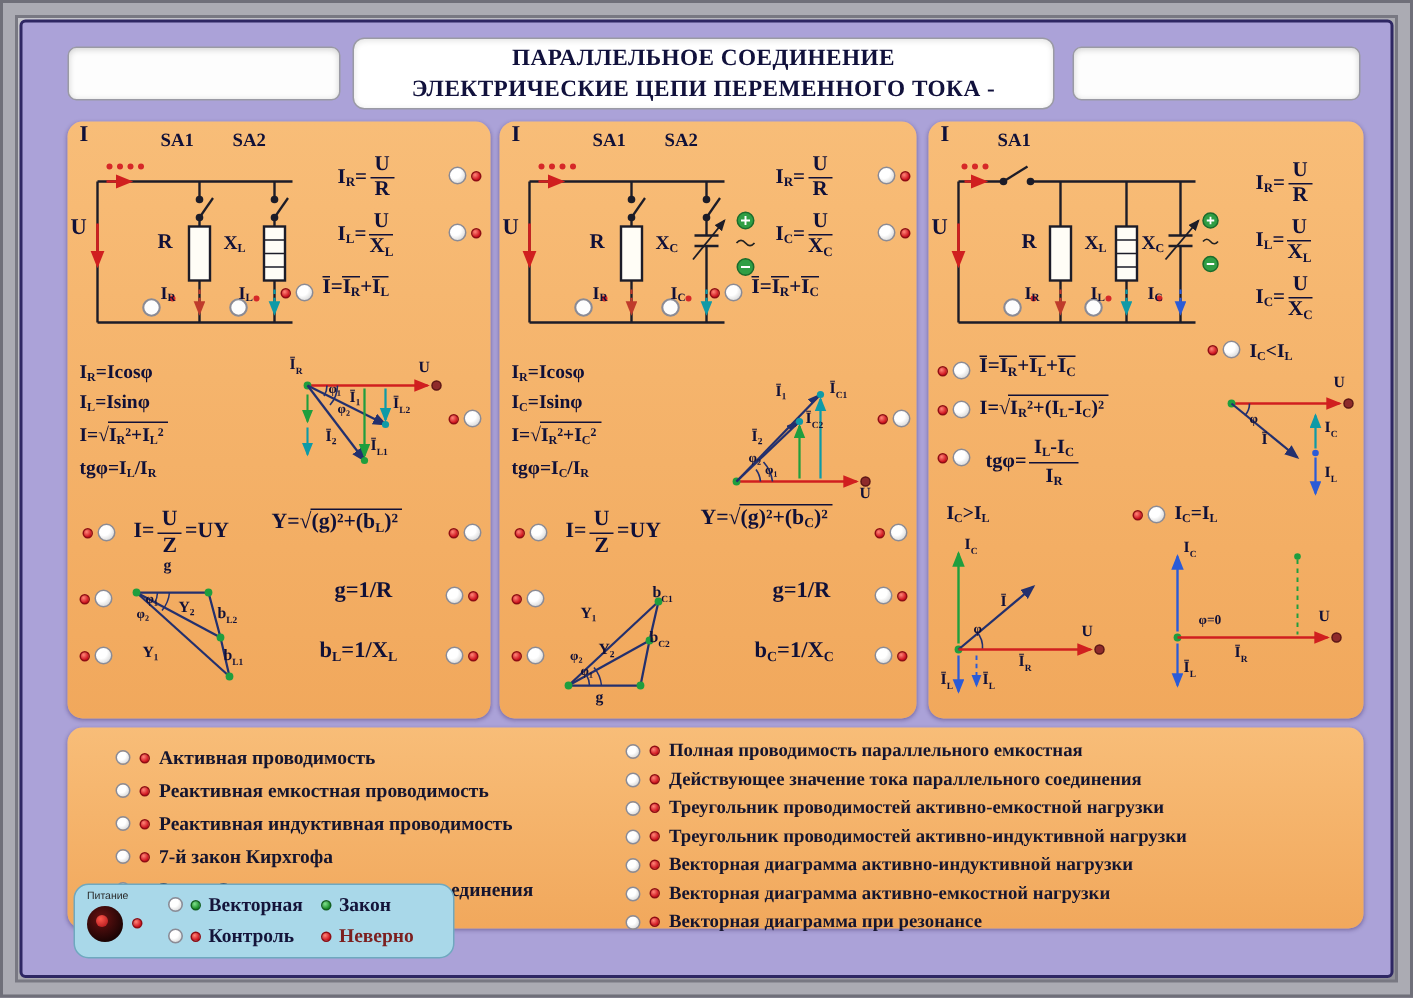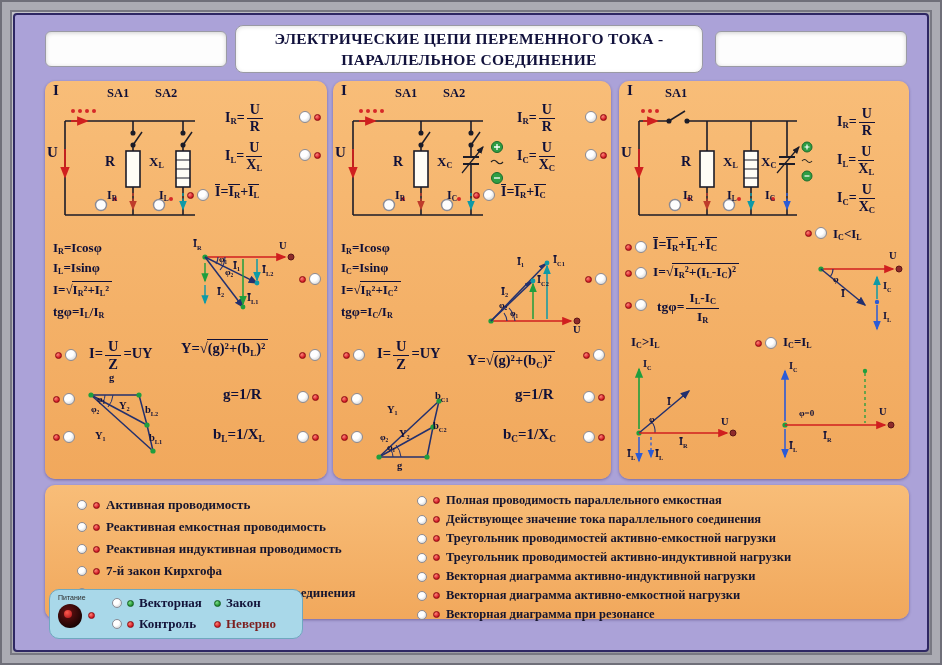--- a/index.html
+++ b/index.html
@@ -51,22 +51,22 @@
   .ctl-item.neg .txt{color:#7c1f1f;}
 </style>
 </head>
 <body>
 
 <div class="stage">
  <div class="board">
 
   <div class="hbox" style="left:30px;top:16px;width:180px;height:34px"></div>
   <div class="titlebox" style="left:220px;top:10px;width:466px;height:46px">
+    <div class="t">ПАРАЛЛЕЛЬНОЕ СОЕДИНЕНИЕ</div>
     <div class="t">ЭЛЕКТРИЧЕСКИЕ ЦЕПИ ПЕРЕМЕННОГО ТОКА -</div>
-    <div class="t">ПАРАЛЛЕЛЬНОЕ СОЕДИНЕНИЕ</div>
   </div>
   <div class="hbox" style="left:700px;top:16px;width:190px;height:34px"></div>
 
   <section class="panel" style="left:30px;top:66px;width:282px;height:398px">
     <div class="circ" style="left:4px;top:6px;width:170px;height:155px">
       <svg width="170" height="155" viewBox="0 0 170 155">
         <defs>
           <marker id="c1r" markerWidth="8" markerHeight="7" refX="5.5" refY="2.6" orient="auto">
                 <path d="M0 0L6.5 2.6L0 5.2Z" fill="#d01f1f"></path>
               </marker>
@@ -398,21 +398,21 @@
         </div>
 
     <div class="ind" style="left:10px;top:268px">
           <span class="led"></span>
           <span class="lamp"></span>
         </div>
     <div class="fm" style="left:44px;top:258px;font-size:14.5px">I=<span class="fr">
             <span class="n">U</span>
             <span class="d">Z</span>
           </span>=UY</div>
-    <div class="fm" style="left:134px;top:270px;font-size:14.5px">Y=<span class="sqrt">√</span><span class="rad">(g)²+(b<sub>C</sub>)²</span></div>
+    <div class="fm" style="left:134px;top:255px;font-size:14.5px">Y=<span class="sqrt">√</span><span class="rad">(g)²+(b<sub>C</sub>)²</span></div>
     <div class="ind" style="left:250px;top:268px">
           <span class="led"></span>
           <span class="lamp"></span>
         </div>
 
     <div class="ind" style="left:8px;top:312px">
           <span class="led"></span>
           <span class="lamp"></span>
         </div>
     <div class="ind" style="left:8px;top:350px">

